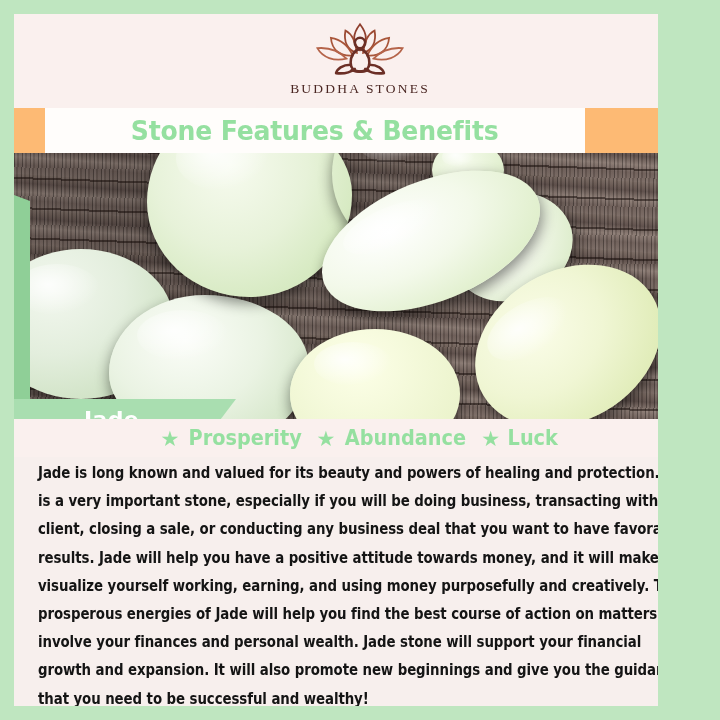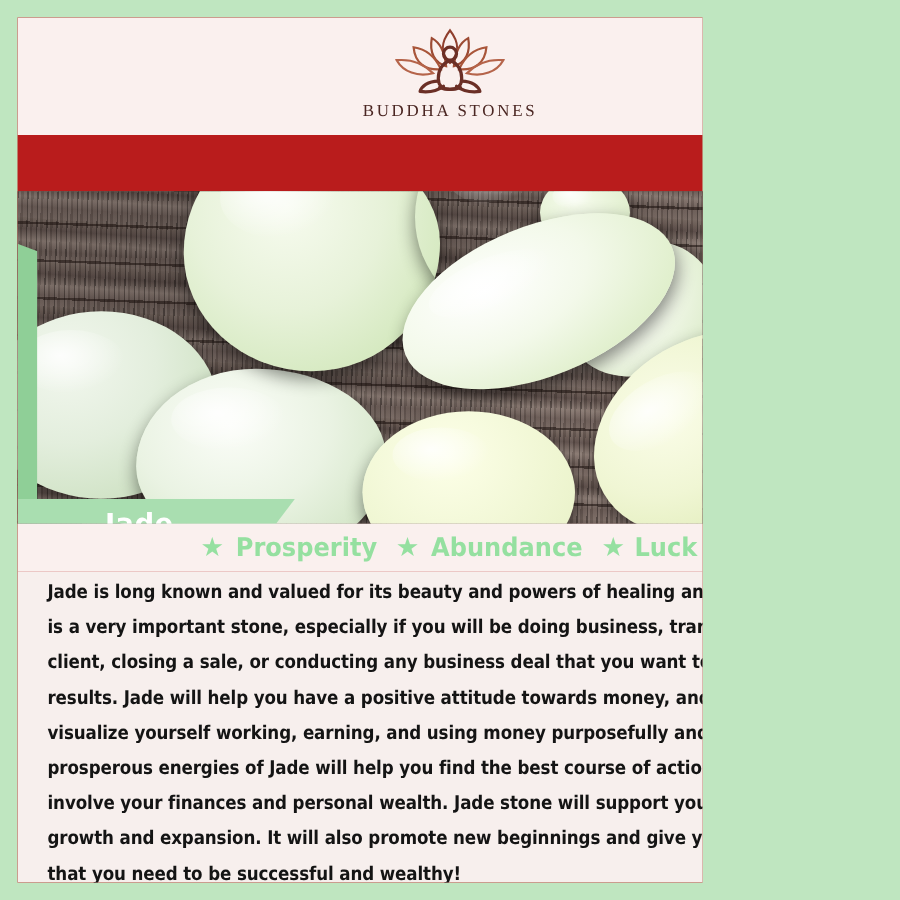--- a/index.html
+++ b/index.html
@@ -13,22 +13,22 @@
   .page {
     position: relative;
     width: 720px; height: 720px;
     background: #bfe6c0;
   }
 
   
   .card {
     position: absolute;
     left: 14px; top: 14px;
-    width: 548px; height: 692px;
-    background: #b91c1c;
+    width: 644px; height: 692px;
+    background: #fdba74;
     overflow: hidden;
   }
 
   
   .logo-block {
     position: absolute;
     left: 0; top: 0;
     width: 692px; height: 94px;
     background: #faf0ee;
     display: flex;
@@ -218,20 +218,23 @@
           <circle cx="100" cy="44" r="10"></circle>
           <path d="M100 55 C88 58 82 70 82 82 C82 92 88 99 100 99 C112 99 118 92 118 82 C118 70 112 58 100 55 Z"></path>
           <path d="M82 86 C66 86 56 94 54 102 C70 104 82 100 90 94"></path>
           <path d="M118 86 C134 86 144 94 146 102 C130 104 118 100 110 94"></path>
           <path d="M84 96 C92 100 108 100 116 96"></path>
         </g>
       </svg>
       <div class="logo-word">BUDDHA STONES</div>
     </div>
 
+    <div class="title-banner">
+      <div class="title-text">Stone Features &amp; Benefits</div>
+    </div>
 
     <div class="photo-wrap">
       <div class="photo">
         <div class="wood"></div>
 
         <div class="stone" style="left:-26px; top:96px; width:186px; height:150px;
              background:radial-gradient(ellipse at 35% 28%, #f2f7ee 0%, #e3eedd 42%, #cfe2c4 78%, #b6cfa8 100%);"></div>
         <div class="stone" style="left:95px; top:142px; width:200px; height:150px; border-radius:48% 52% 46% 54%/52% 48% 52% 48%;
              background:radial-gradient(ellipse at 38% 30%, #fbfdf8 0%, #eaf3e3 45%, #d4e6c8 80%, #b9d2aa 100%);"></div>
         <div class="stone" style="left:133px; top:-46px; width:205px; height:190px; border-radius:44% 56% 50% 50%/50% 46% 54% 50%;

